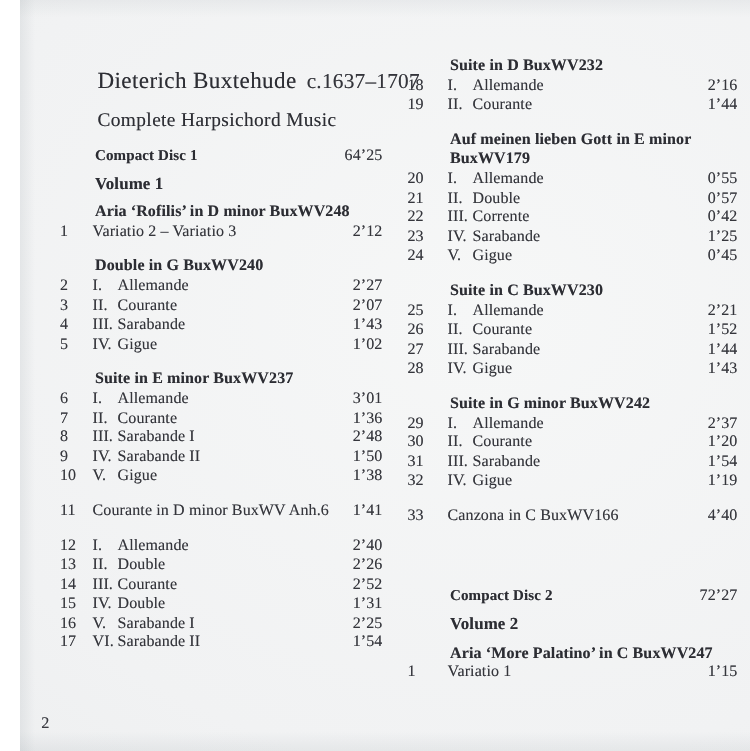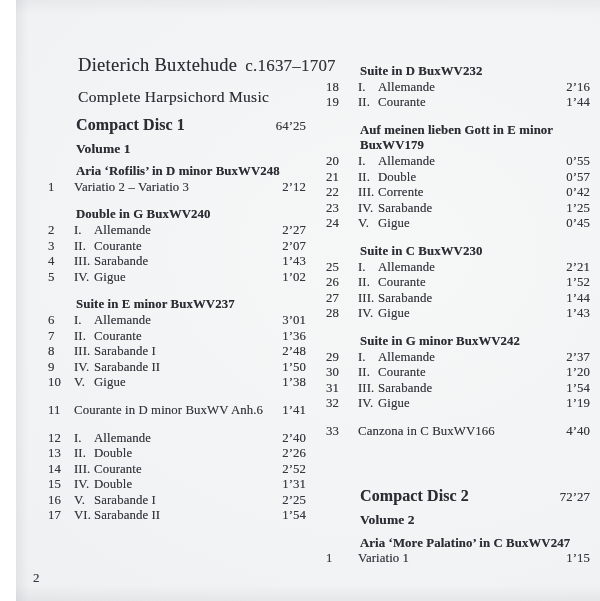--- a/index.html
+++ b/index.html
@@ -20,34 +20,34 @@
     margin-left: 16px;
   }
   .header { position:absolute; left:62px; top:54px; white-space:nowrap; }
   .artist-line { line-height:22px; }
   .artist { font-size:18.5px; letter-spacing:0.3px; color:#2d2e34; }
   .dates { font-size:17px; letter-spacing:0.2px; margin-left:4px; color:#34353b; }
   .album { font-size:15.5px; letter-spacing:0.3px; line-height:19px; margin-top:10px; color:#2d2e34; }
 
   .col { position:absolute; }
   .col-left  { left:32px;  top:117px; width:258px; }
-  .col-right { left:310px; top:64px;  width:264px; }
+  .col-right { left:310px; top:45px;  width:264px; }
 
   .row { display:flex; align-items:baseline; line-height:15.6px; font-size:12.8px; letter-spacing:0.1px; white-space:nowrap; }
   .num   { flex:none; text-align:left; }
   .col-left  .num { width:18px; margin-right:8px; }
   .col-right .num { width:23px; margin-right:9px; }
   .roman { flex:none; width:20px; }
   .title { flex:1; min-width:0; overflow:hidden; }
   .time  { flex:none; margin-left:5px; }
 
   .col-left  .headrow { padding-left:28px; }
   .col-right .headrow { padding-left:34px; }
   .heading, .disc-row .label, .volume-row .label { font-weight:bold; color:#2c2d33; }
-  .disc-row .label { font-size:16px; flex:1; }
+  .disc-row .label { font-size:12px; flex:1; }
   .disc-row .time  { font-weight:normal; color:#35363c; }
   .volume-row .label { font-size:13.5px; }
 
   .block { margin-top:12px; }
   .col > .block:first-child { margin-top:0; }
   .block-volume { margin-top:6px; }
   .block-volume + .block-section { margin-top:8px; }
   .block-biggap { margin-top:49px; }
 
   .page-number { position:absolute; left:17px; top:570px; font-size:13px; color:#3a3b41; }

